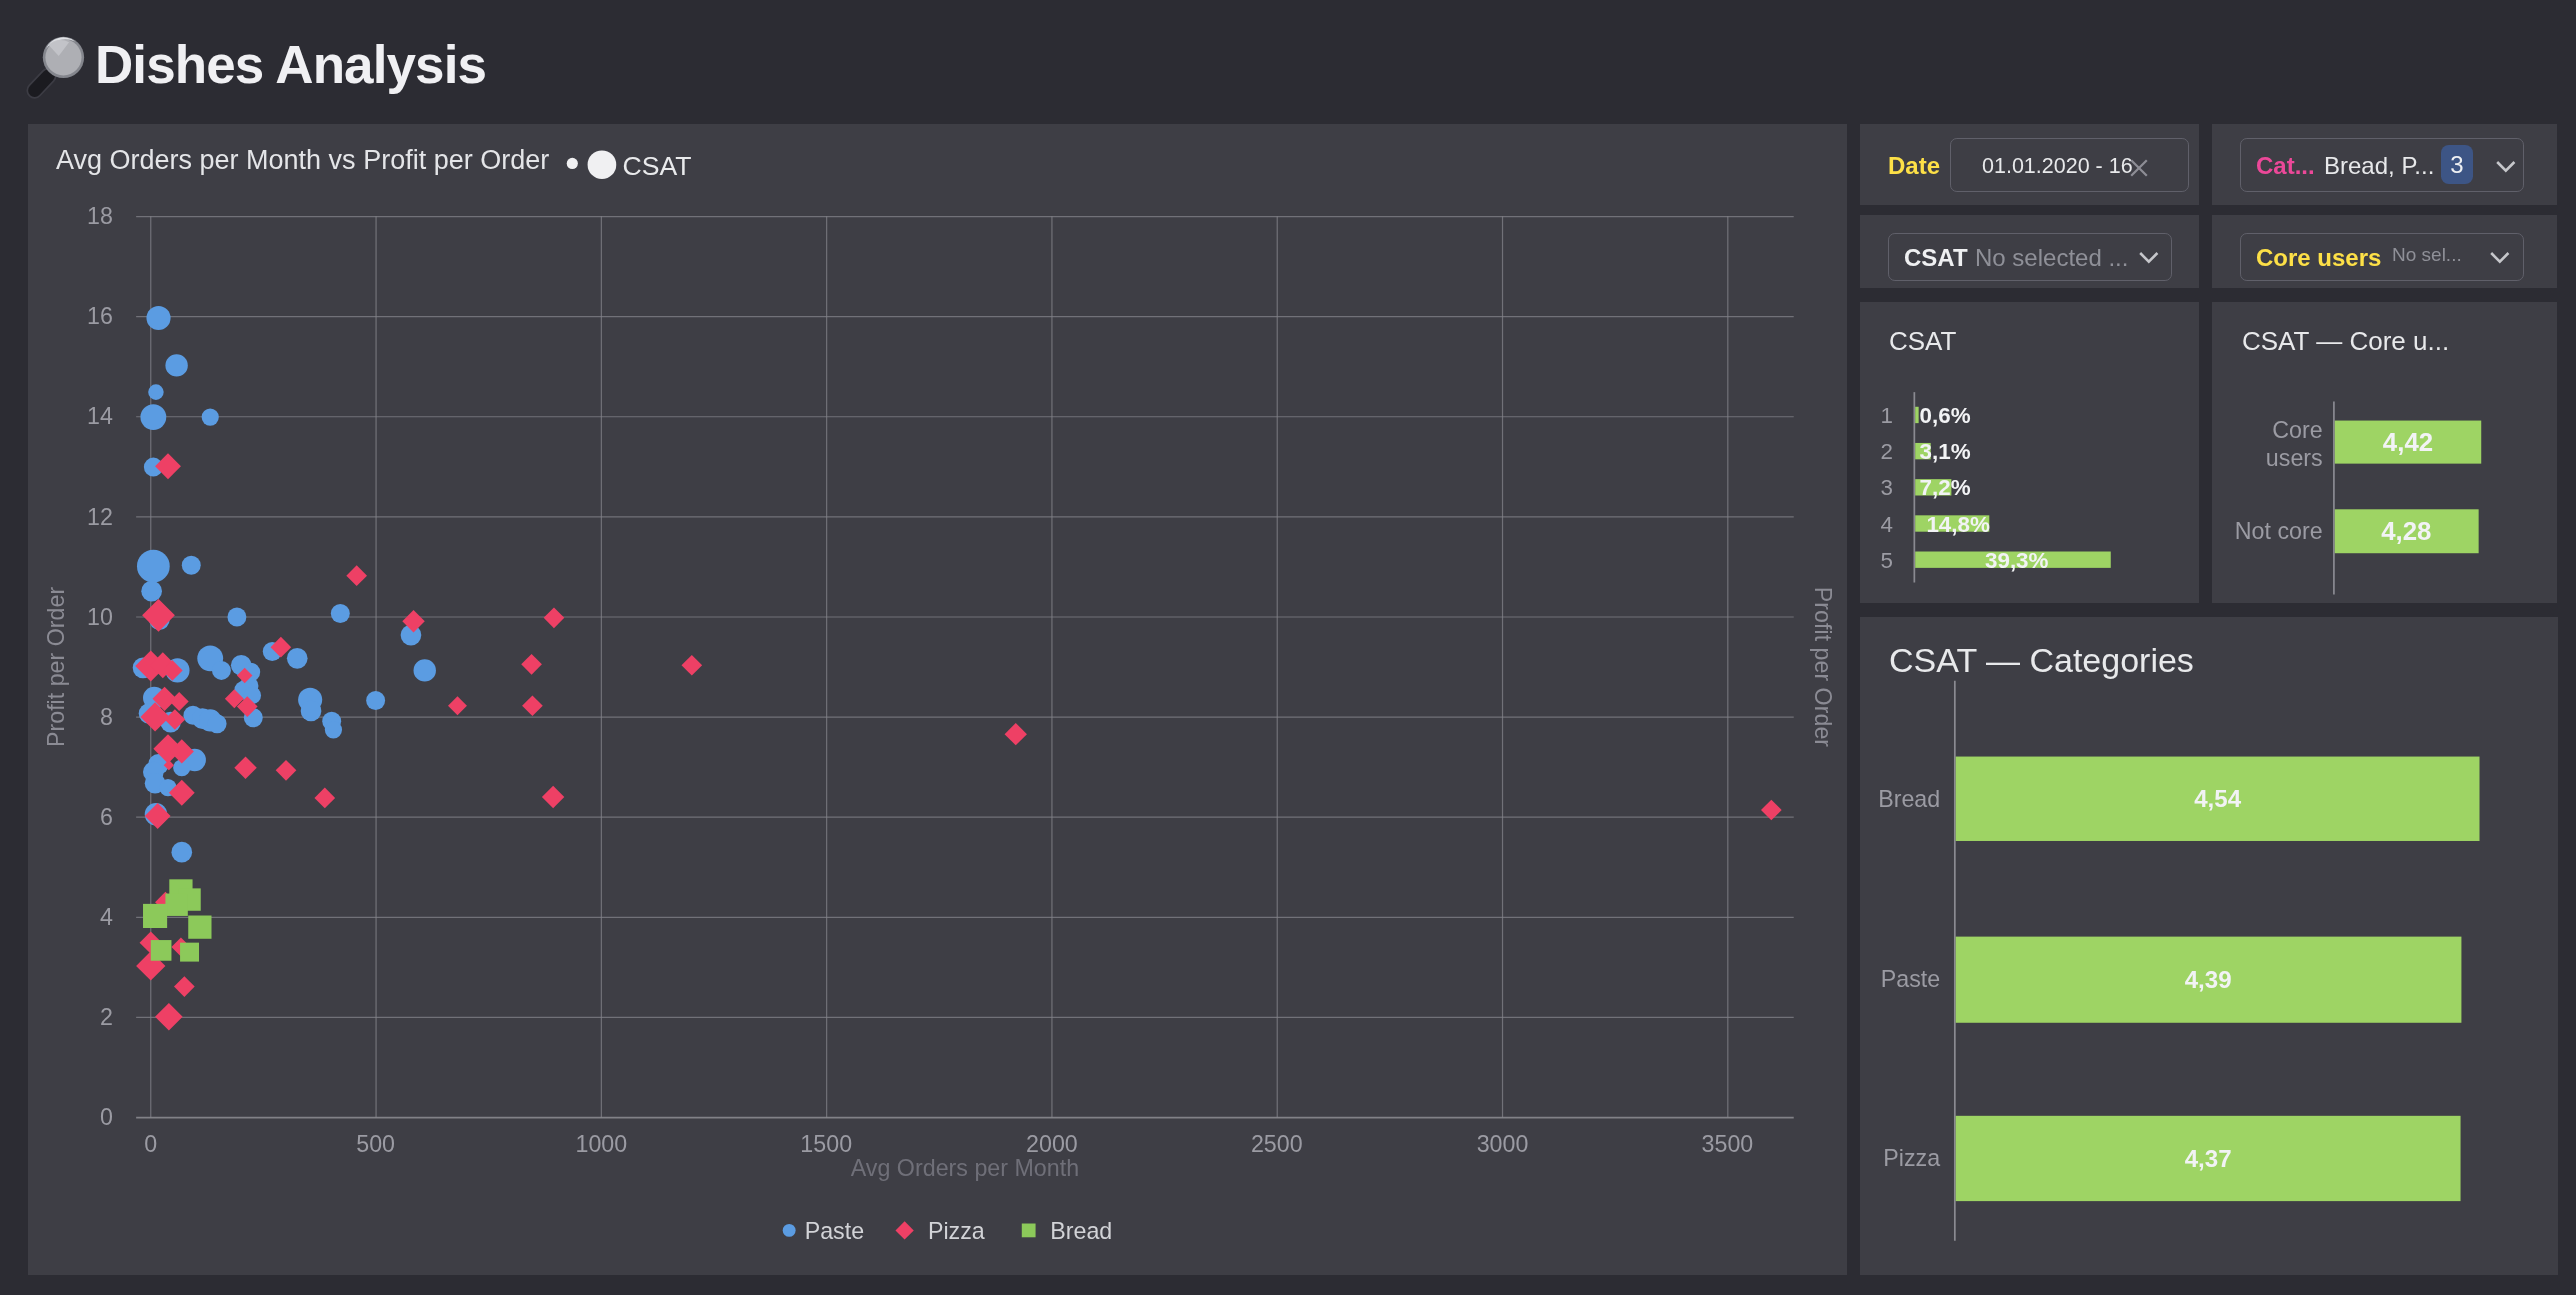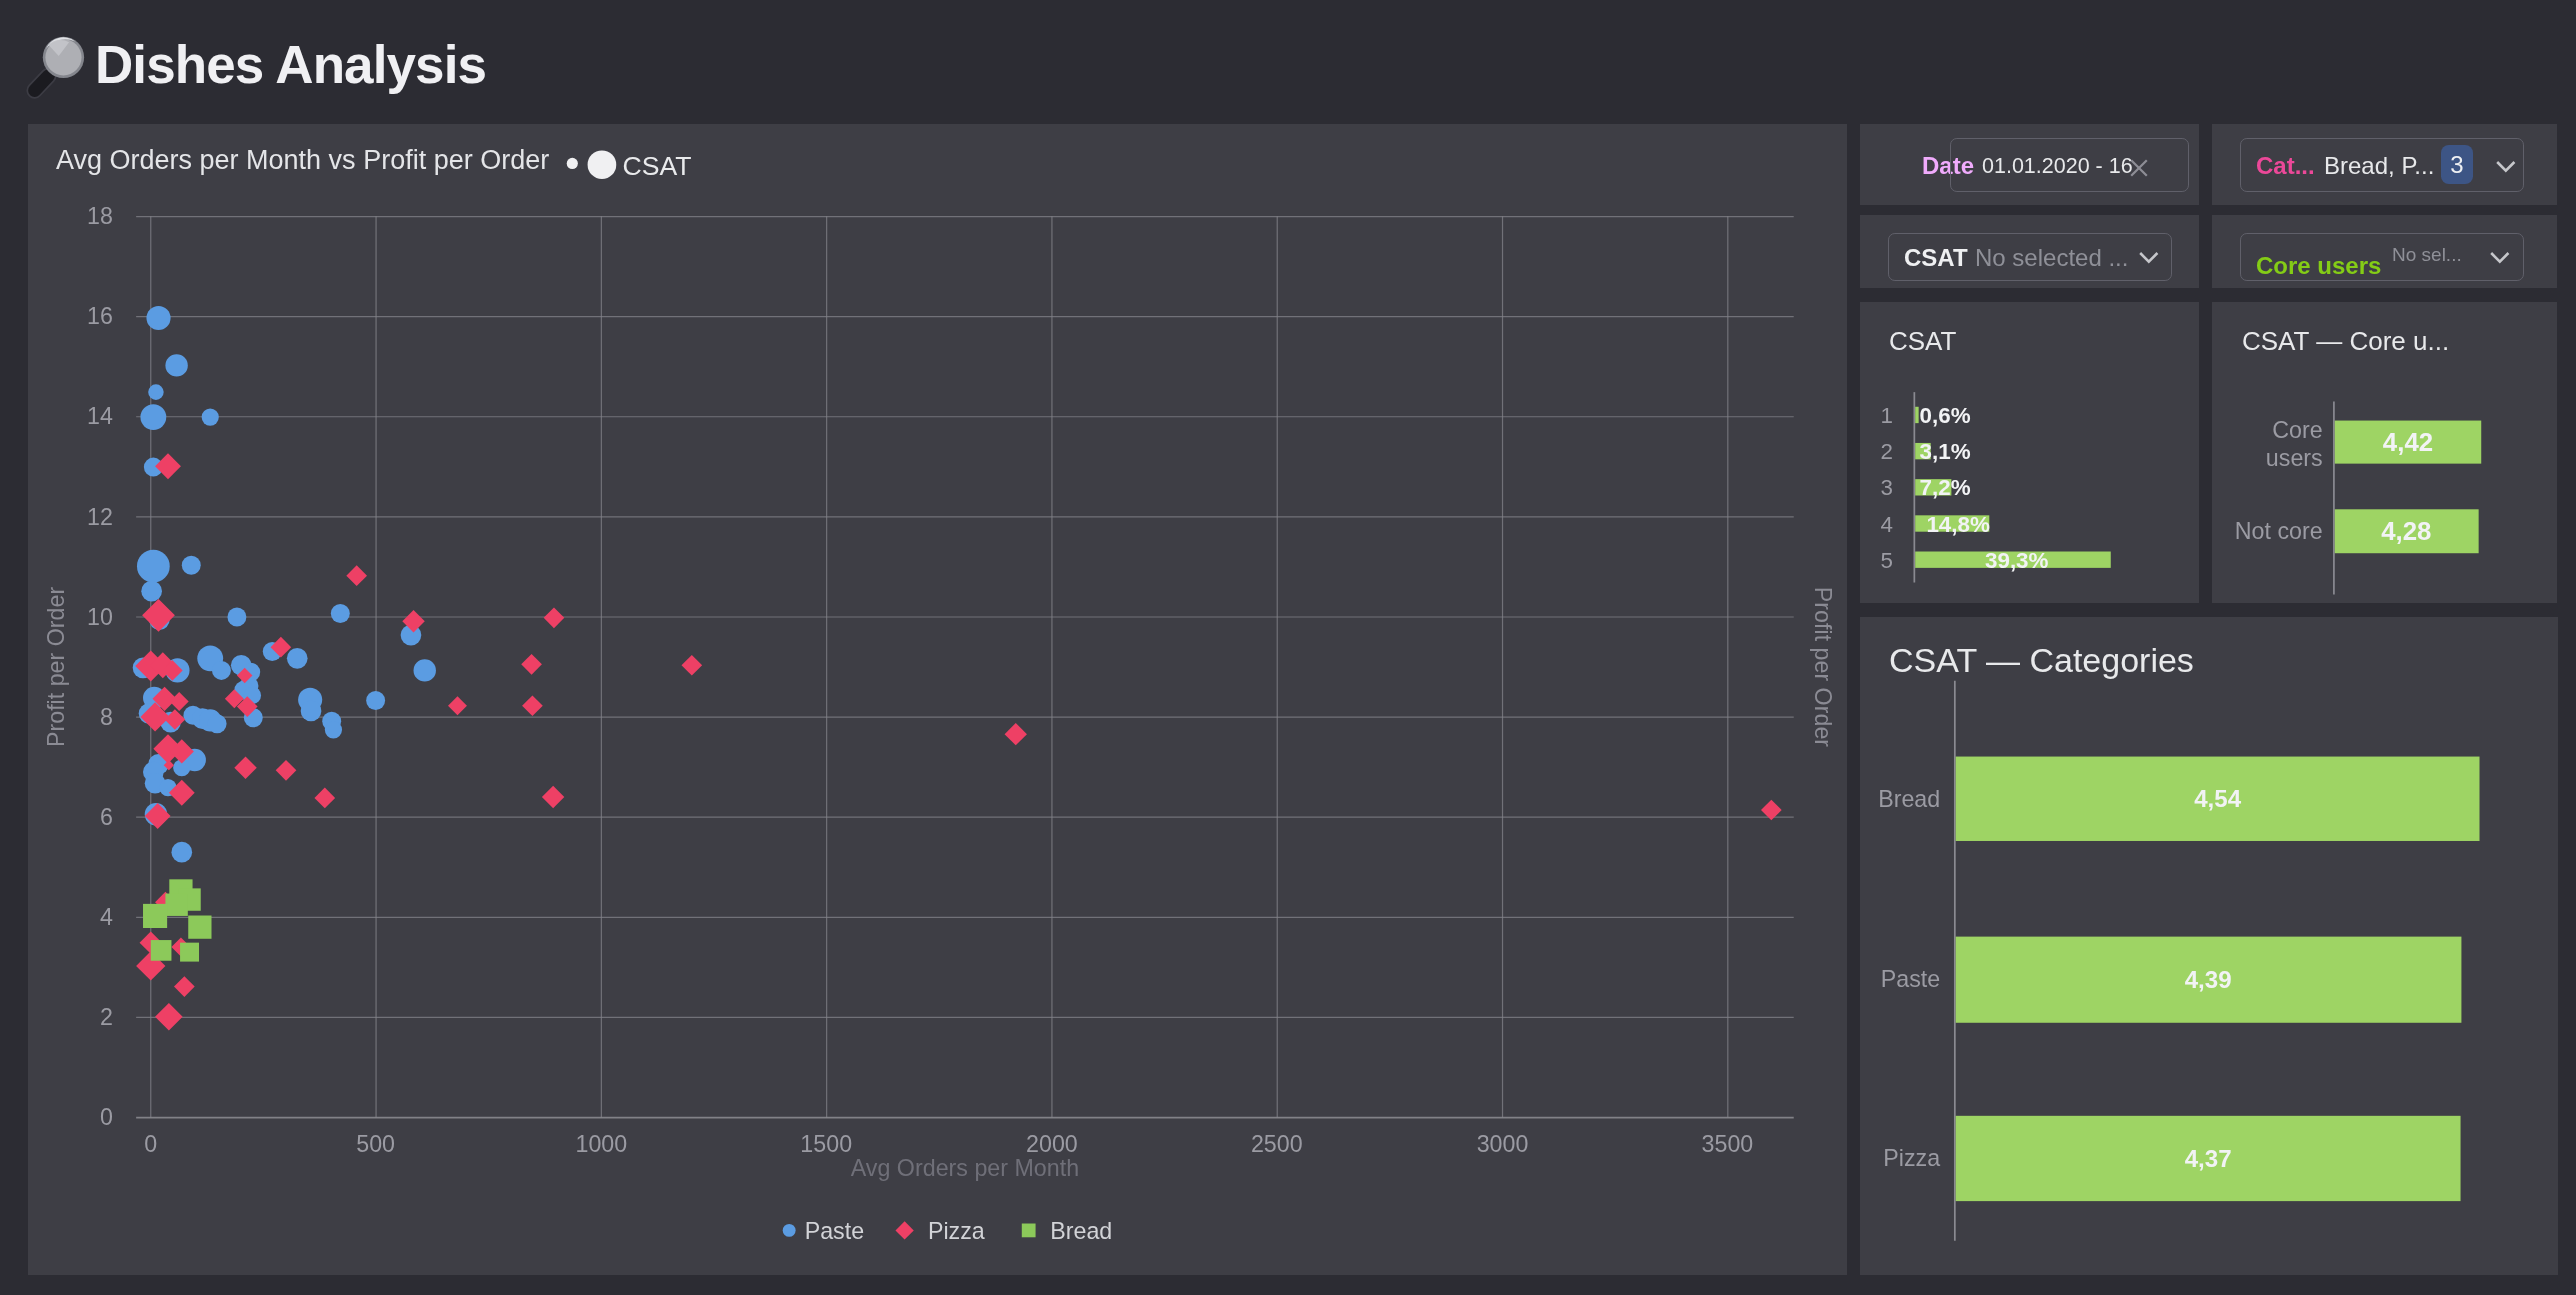--- a/index.html
+++ b/index.html
@@ -34,21 +34,21 @@
 
 <div class="abs" style="left:56px; top:145px; font-size:27px; color:#e4e5e8;">Avg Orders per Month vs Profit per Order</div>
 <div class="abs" style="left:565px; top:143px;">
   <svg width="146" height="40" viewBox="0 0 170 46">
     <circle cx="8.5" cy="23.5" r="6.5" fill="#f0f0f2"></circle>
     <circle cx="43" cy="25" r="16.7" fill="#f0f0f2"></circle>
     <text x="67" y="37" font-size="31" fill="#e9eaec">CSAT</text>
   </svg>
 </div>
 
-<div class="abs" style="left:1888px; top:152px; font-size:24px; font-weight:bold; color:#f0abfc;margin-left:34px;">Date</div>
+<div class="abs" style="left:1888px; top:152px; font-size:24px; font-weight:bold; color:#fde047;">Date</div>
 <div class="abs" style="left:1950px; top:138px; width:239px; height:54px; border:1.7px solid #60606a; border-radius:6.9px;"></div>
 <div class="abs" style="left:1966px; top:154px; font-size:21.5px; color:#e8e9eb; white-space:nowrap;margin-left:16px;">01.01.2020 - 16</div>
 <svg class="abs" style="left:2126px; top:155px;" width="26" height="26" viewBox="0 0 30 30">
   <path d="M6 6 L24 24 M24 6 L6 24" stroke="#8d8d95" stroke-width="2.6"></path>
 </svg>
 
 <div class="abs" style="left:2240px; top:138px; width:284px; height:54px; border:1.7px solid #60606a; border-radius:6.9px;"></div>
 <div class="abs" style="left:2256px; top:152px; font-size:24px; font-weight:bold; color:#ec4899;">Cat...</div>
 <div class="abs" style="left:2324px; top:152px; font-size:24px; color:#e8e9eb;">Bread, P...</div>
 <div class="abs" style="left:2441px; top:145px; width:32px; height:39px; background:#3d5585; border-radius:7.8px; text-align:center; line-height:39px; font-size:24px; color:#eef0f3;">3</div>
@@ -57,21 +57,21 @@
 </svg>
 
 <div class="abs" style="left:1888px; top:233px; width:284px; height:48px; border:1.7px solid #60606a; border-radius:6.9px;"></div>
 <div class="abs" style="left:1904px; top:244px; font-size:24px; font-weight:bold; color:#eff0f2;">CSAT</div>
 <div class="abs" style="left:1975px; top:244px; font-size:24px; color:#8f9098;">No selected ...</div>
 <svg class="abs" style="left:2135px; top:247px;" width="27.6" height="20.7" viewBox="0 0 32 24">
   <path d="M6 7 L16 17 L26 7" fill="none" stroke="#c6c7cb" stroke-width="3"></path>
 </svg>
 
 <div class="abs" style="left:2240px; top:233px; width:284px; height:48px; border:1.7px solid #60606a; border-radius:6.9px;"></div>
-<div class="abs" style="left:2256px; top:244px; font-size:24px; font-weight:bold; color:#84cc16;margin-top:8px;">Core users</div>
+<div class="abs" style="left:2256px; top:244px; font-size:24px; font-weight:bold; color:#fde047;">Core users</div>
 <div class="abs" style="left:2392px; top:244px; font-size:19px; color:#8f9098;">No sel...</div>
 <svg class="abs" style="left:2486px; top:247px;" width="27.6" height="20.7" viewBox="0 0 32 24">
   <path d="M6 7 L16 17 L26 7" fill="none" stroke="#c6c7cb" stroke-width="3"></path>
 </svg>
 
 <div class="abs" style="left:1889px; top:326px; font-size:26px; color:#e8e9eb;">CSAT</div>
 <div class="abs" style="left:2242px; top:326px; font-size:26px; color:#e8e9eb;">CSAT — Core u...</div>
 <div class="abs" style="left:1889px; top:641px; font-size:34px; color:#e8e9eb;">CSAT — Categories</div>
 
 <svg class="abs" style="left:0; top:0;" width="2576" height="1296" viewBox="0 0 2990 1504">

